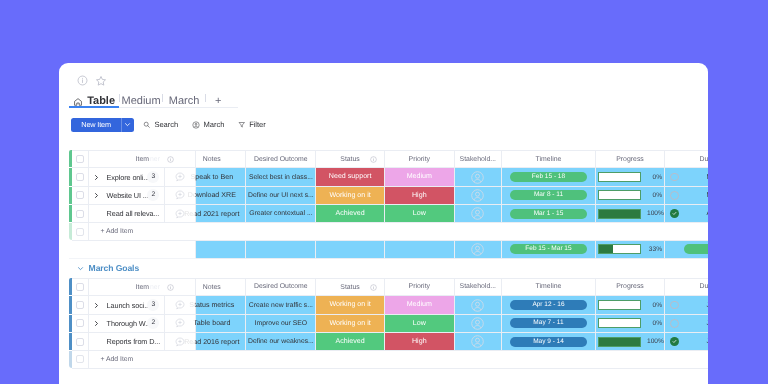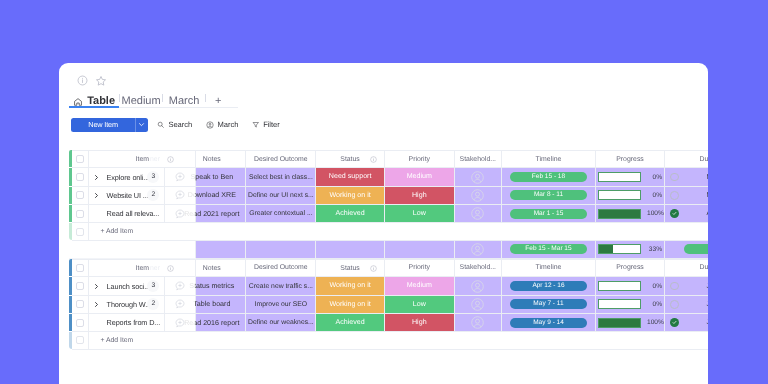--- a/index.html
+++ b/index.html
@@ -20,42 +20,42 @@
        position:relative;justify-content:center;margin-top:16px;}
   .tab.active{color:#323338;font-weight:bold;width:50px;}
   .tab.active:after{content:"";position:absolute;left:0;right:0;bottom:-1px;height:2px;background:#3b82f0;}
   .tab.t2,.tab.t3{width:42px;}
   .tab.t4{width:24px;}
   .tabsep{width:1px;height:8px;background:#d9dce6;align-self:center;}
 
   .toolbar{position:absolute;left:12.7px;top:54.8px;display:flex;align-items:center;}
   .newitem{display:flex;align-items:center;height:14px;background:#3366dd;border-radius:2.5px;
            color:#fff;font-size:7.3px;overflow:hidden;}
-  .newitem .lbl{padding:0 17px;letter-spacing:-0.15px;}
+  .newitem .lbl{padding:0 10px;letter-spacing:-0.15px;}
   .newitem .div{width:1px;height:14px;background:rgba(255,255,255,0.28);}
   .newitem .cv{width:12px;display:flex;align-items:center;justify-content:center;}
   .tbtn{display:flex;align-items:center;gap:3.5px;margin-left:13.8px;font-size:7.6px;color:#323338;letter-spacing:-0.05px;}
 
   
   #board{position:absolute;left:0;top:86.5px;width:650px;}
   .group{position:relative;}
   .ghdr{display:flex;align-items:center;height:19px;font-size:8.6px;font-weight:bold;
         padding-left:18px;letter-spacing:-0.1px;}
   .ghdr .cvg{width:7px;height:7px;margin-right:5px;display:flex;align-items:center;}
 
   .tbl{border-collapse:collapse;table-layout:fixed;margin-left:10.5px;width:681px;}
   .tbl td,.tbl th{padding:0;border-right:1px solid #eaedf3;border-bottom:1px solid #eaedf3;
         font-weight:normal;height:17.35px;box-sizing:border-box;overflow:hidden;}
   .tbl tr.hdr td{height:17.8px;border-top:1px solid #eaedf3;border-bottom:1px solid #eaedf3;}
   .hcell{font-size:6.9px;color:#676879;text-align:center;background:#fff;white-space:nowrap;}
   .itemhdr{position:relative;overflow:visible !important;}
   .ihwrap{position:absolute;left:47px;top:0;height:18px;display:flex;align-items:center;gap:1px;}
   .ihwrap .faded{color:#eceef3;}
   .ihwrap .ihinfo{display:flex;margin-left:6px;}
-  .cell{font-size:6.8px;color:#323338;text-align:center;background:#c4b5fd;white-space:nowrap;}
+  .cell{font-size:6.8px;color:#323338;text-align:center;background:#7dd3fc;white-space:nowrap;}
 
   .gbar{width:3px;border-right:none !important;border-bottom:1px solid #fff !important;padding:0 !important;}
   .gbart{border-top:none !important;border-top-left-radius:2px;}
   .gbarb{border-bottom-left-radius:3px;}
   .cbx{width:16px;}
   .cbox{width:8px;height:8px;border:1px solid #dcdee8;border-radius:2px;margin:0 auto;box-sizing:border-box;background:#fff;}
 
   .itemcell{text-align:left;position:relative;}
   .chev{position:absolute;left:5.5px;top:0;bottom:0;display:flex;align-items:center;}
   .itemtxt{position:absolute;left:18px;top:0;bottom:0;display:flex;align-items:center;
@@ -446,20 +446,28 @@
                   <span class="pct">33%</span>
                 </div>
               </td>
               <td class="cell" style="border-right:none"></td>
               <td class="cell"><span class="tlpill" style="background:#4fc17c">Apr 2</span></td>
             </tr>
           </tbody>
         </table>
       </div>
       <div class="group">
+        <div class="ghdr" style="color:#4e8fc6">
+          <span class="cvg">
+            <svg width="7" height="7" viewBox="0 0 12 12">
+              <path d="M2.5 4.5L6 8l3.5-3.5" fill="none" stroke="#4e8fc6" stroke-width="1.5" stroke-linecap="round" stroke-linejoin="round"></path>
+            </svg>
+          </span>
+          <span>March Goals</span>
+        </div>
         <table class="tbl">
           <colgroup>
             <col style="width:2.8px">
             <col style="width:16.2px">
             <col style="width:76.3px">
             <col style="width:31.2px">
             <col style="width:50.4px">
             <col style="width:69.8px">
             <col style="width:68.7px">
             <col style="width:69.6px">

